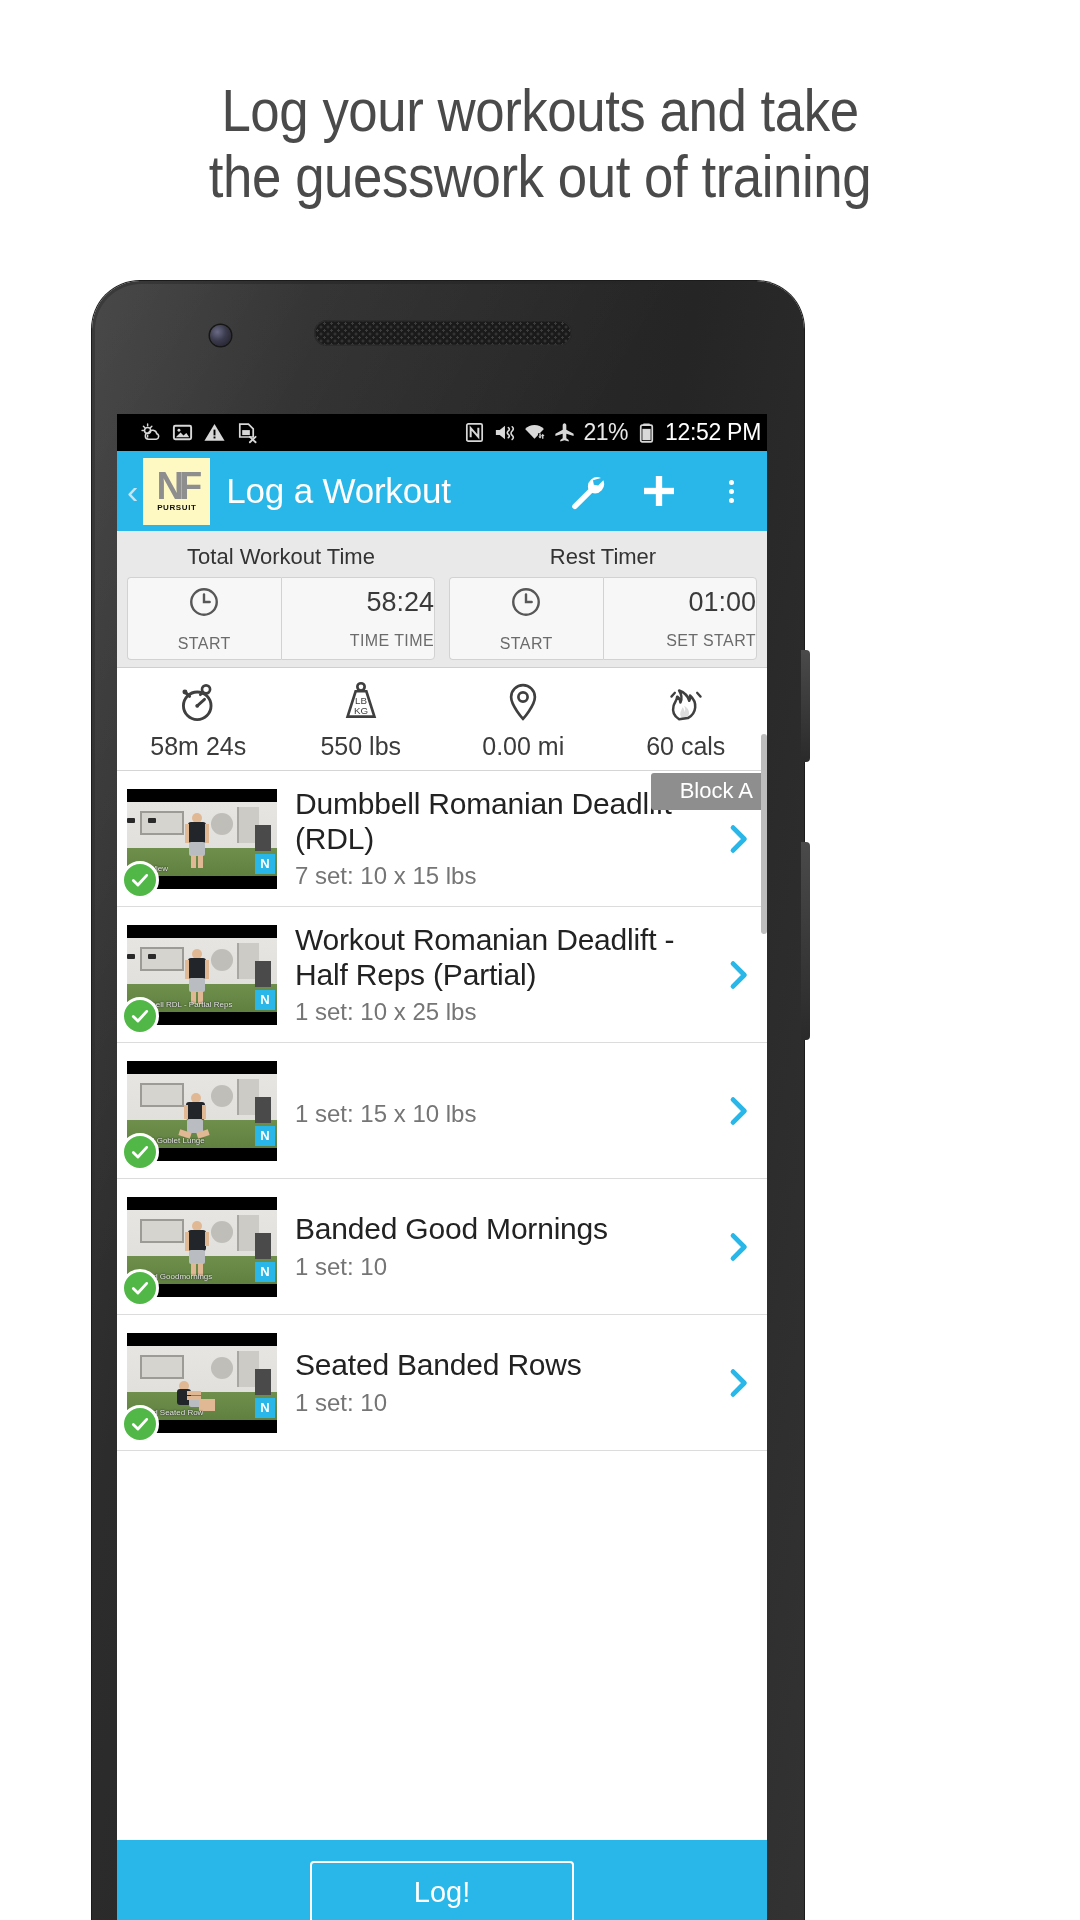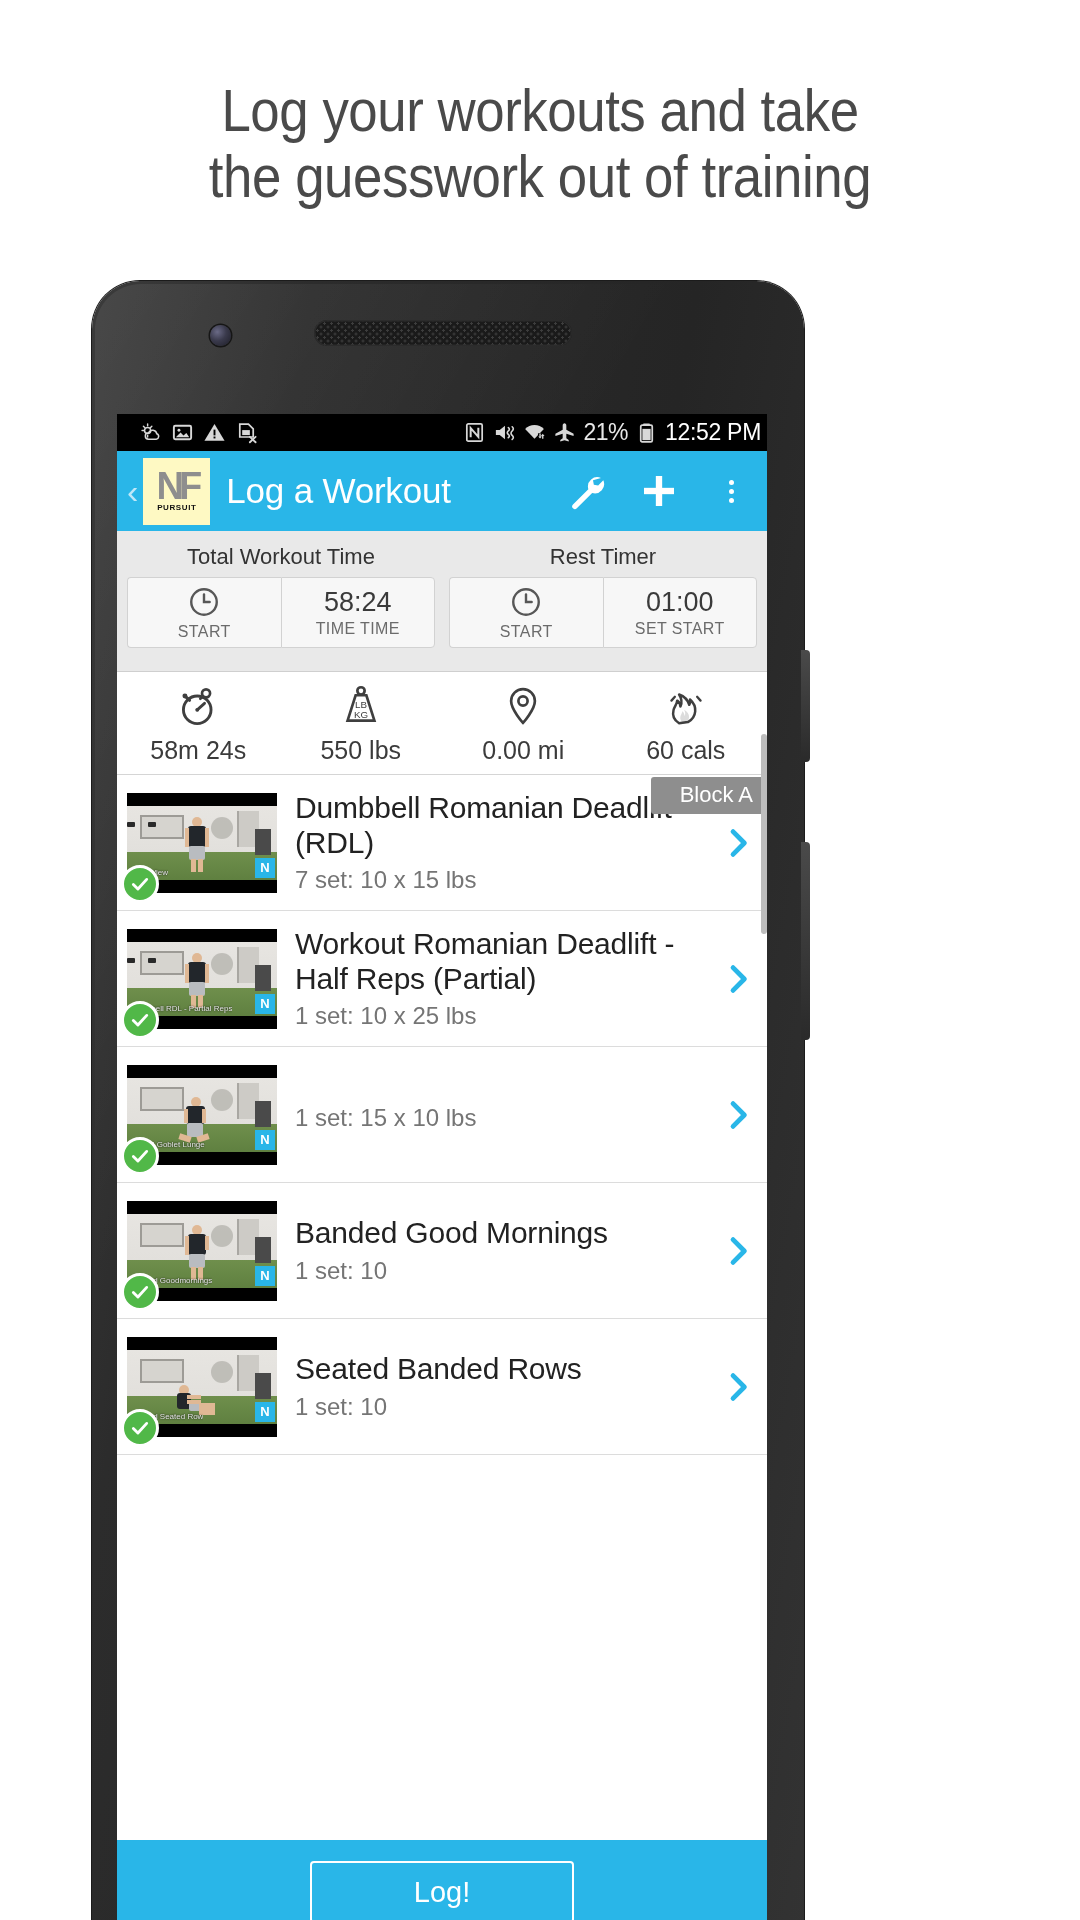--- a/index.html
+++ b/index.html
@@ -107,38 +107,38 @@
     white-space: nowrap; letter-spacing: -0.2px;
   }
   .appbar-icons { display: flex; align-items: center; gap: 0; }
   .ab-btn { width: 72px; height: 80px; display: flex; align-items: center; justify-content: center; }
   .ab-btn svg { display: block; }
   .dots { display: flex; flex-direction: column; gap: 4px; }
   .dots i { width: 5px; height: 5px; background: #fff; border-radius: 50%; display: block; }
 
   
   .timers {
-    background: #e9e9e9; padding: 8px 10px 23px 10px;
+    background: #e9e9e9; padding: 8px 10px 7px 10px;
     display: flex; gap: 14px;
     border-bottom: 1px solid #cfcfcf;
   }
   .timer-col { flex: 1; min-width: 0; }
   .timer-label {
     text-align: center; font-size: 22px; color: #333; padding: 5px 0 7px 0;
   }
   .timer-row { display: flex; }
   .timer-cell {
     flex: 1; background: #f7f7f7; border: 1px solid #d2d2d2;
     display: flex; flex-direction: column; align-items: center; justify-content: center;
     padding: 7px 0 6px 0; min-height: 64px;
   }
   .timer-cell:first-child { border-radius: 4px 0 0 4px; border-right: none; }
-  .timer-cell:last-child  { border-radius: 0 4px 4px 0; }
+  .timer-cell:last-child  { border-radius: 0 4px 4px 0; align-items: flex-end; }
   .timer-big { font-size: 27px; color: #3a3a3a; line-height: 1.05; }
-  .timer-sub { font-size: 16px; color: #6b6b6b; letter-spacing: 0.4px; margin-top: 3px; }
+  .timer-sub { font-size: 16px; color: #6b6b6b; letter-spacing: 0.4px; margin-top: 15px; }
   .clock-ic { margin-bottom: 1px; }
 
   
   .metrics {
     display: flex; background: #fff; padding: 11px 0 9px 0;
     border-bottom: 1px solid #d5d5d5;
   }
   .metric { flex: 1; display: flex; flex-direction: column; align-items: center; gap: 7px; }
   .metric-val { font-size: 25px; color: #3b3b3b; }
 

